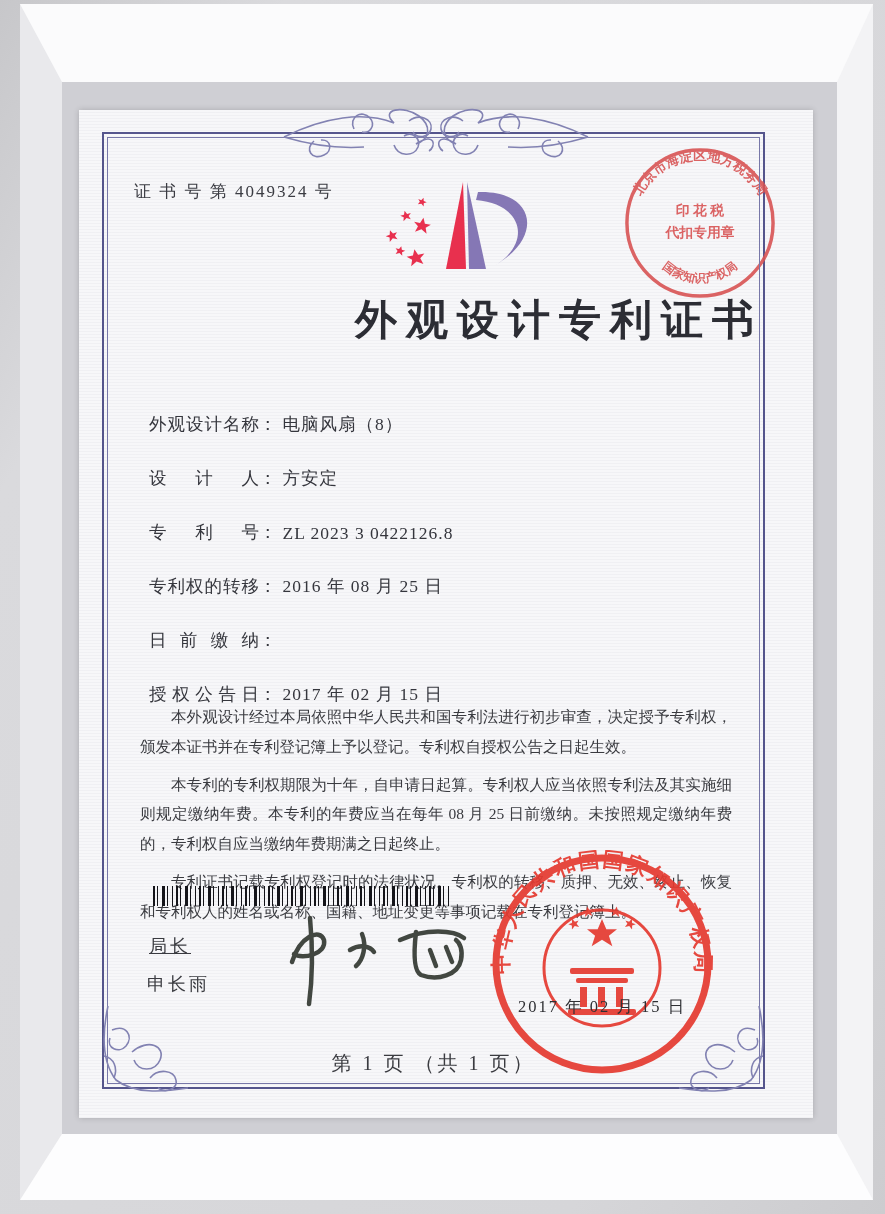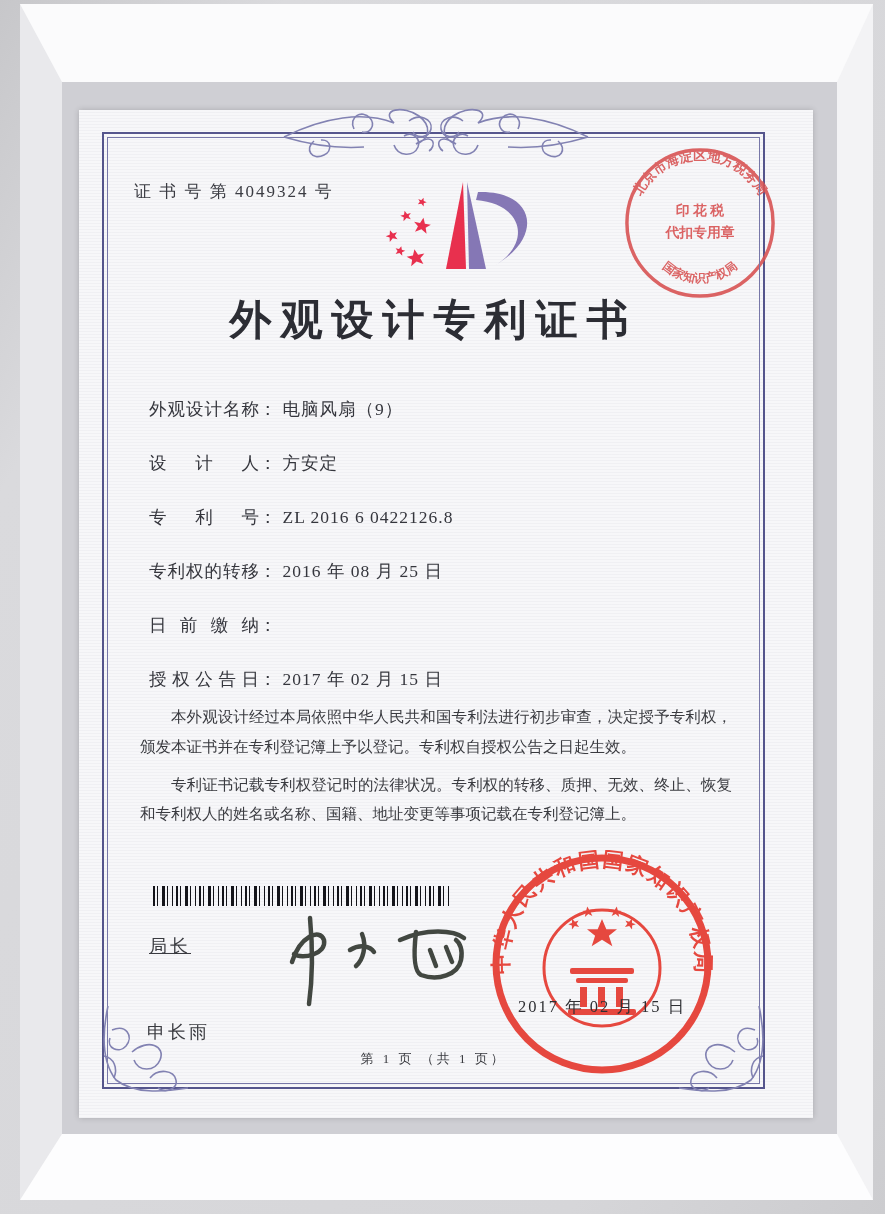--- a/index.html
+++ b/index.html
@@ -39,24 +39,24 @@
     content:"";position:absolute;inset:3px;border:1px solid #7777a8;pointer-events:none;
   }
   .cert-number{
     position:absolute;left:30px;top:46px;
     font-size:17px;letter-spacing:2px;color:#3a3b42;
   }
   .logo{position:absolute;left:262px;top:40px;width:180px;height:115px;}
   .tax-seal{position:absolute;left:517px;top:10px;width:158px;height:158px;opacity:0.9;}
   .title{
     position:absolute;left:0;top:158px;width:100%;
-    text-align:center;font-size:42px;font-weight:bold;letter-spacing:9px;color:#2c2d34;
+    text-align:right;font-size:42px;font-weight:bold;letter-spacing:9px;color:#2c2d34;
   }
   .fields{position:absolute;left:45px;top:248px;width:580px;}
-  .field-row{height:54px;font-size:17.5px;color:#35363d;display:flex;align-items:center;}
+  .field-row{height:54px;font-size:17.5px;color:#35363d;display:flex;align-items:flex-end;}
   .field-label{
     display:inline-block;width:110px;
     text-align:justify;text-align-last:justify;
   }
   .field-colon{margin:0 6px 0 0;}
   .field-value{letter-spacing:1px;}
   .paragraphs{
     position:absolute;left:28px;top:560px;width:608px;
     font-size:15.5px;line-height:1.92;text-align:justify;color:#3a3b40;
   }
@@ -64,30 +64,30 @@
   .barcode{
     position:absolute;left:49px;top:752px;width:296px;height:20px;
     background:repeating-linear-gradient(90deg,
       #15151a 0 2px, transparent 2px 4px,
       #15151a 4px 5px, transparent 5px 9px,
       #15151a 9px 12px, transparent 12px 14px,
       #15151a 14px 15px, transparent 15px 19px,
       #15151a 19px 20px, transparent 20px 23px);
   }
   .sig-title{position:absolute;left:45px;top:800px;font-size:18px;letter-spacing:3px;color:#3a3b40;text-decoration:underline;}
-  .sig-name{position:absolute;left:43px;top:886px;font-size:18px;letter-spacing:3px;color:#3a3b40;}
+  .sig-name{position:absolute;left:43px;top:838px;font-size:18px;letter-spacing:3px;color:#3a3b40;}
   .signature-svg{position:absolute;left:160px;top:770px;width:240px;height:115px;}
   .official-seal{position:absolute;left:384px;top:716px;width:228px;height:228px;opacity:0.92;}
   .issue-date{
     position:absolute;left:414px;top:862px;z-index:5;
     font-size:16.5px;letter-spacing:2px;color:#2e2f33;
   }
   .page-footer{
     position:absolute;left:0;top:916px;width:100%;text-align:center;
-    font-size:13px;letter-spacing:3px;color:#3a3b40;
+    font-size:20px;letter-spacing:3px;color:#3a3b40;
   }
   .ornament-top{position:absolute;left:150px;top:-33px;width:364px;height:70px;z-index:3;}
   .ornament-bl{position:absolute;left:-6px;top:866px;width:96px;height:96px;z-index:3;}
   .ornament-br{position:absolute;left:569px;top:866px;width:96px;height:96px;z-index:3;transform:scaleX(-1);}
 </style>
 </head>
 <body>
 
 <div class="photo">
   <div class="frame-face">
@@ -167,50 +167,51 @@
             <use href="#star" transform="translate(50,84) scale(0.9) rotate(-10)"></use>
           </g>
         </svg>
 
         <div class="title">外观设计专利证书</div>
 
         <div class="fields">
           <div class="field-row">
             <span class="field-label">外观设计名称</span>
               <span class="field-colon">：</span>
-              <span class="field-value">电脑风扇（9）</span>
+              <span class="field-value">电脑风扇（8）</span>
           </div>
           <div class="field-row">
             <span class="field-label">设计人</span>
               <span class="field-colon">：</span>
               <span class="field-value">方安定</span>
           </div>
           <div class="field-row">
             <span class="field-label">专利号</span>
               <span class="field-colon">：</span>
-              <span class="field-value">ZL 2016 6 0422126.8</span>
+              <span class="field-value">ZL 2023 3 0422126.8</span>
           </div>
           <div class="field-row">
             <span class="field-label">专利权的转移</span>
               <span class="field-colon">：</span>
               <span class="field-value">2016 年 08 月 25 日</span>
           </div>
           <div class="field-row">
             <span class="field-label">日前缴纳</span>
               <span class="field-colon">：</span>
           </div>
           <div class="field-row">
             <span class="field-label">授权公告日</span>
               <span class="field-colon">：</span>
               <span class="field-value">2017 年 02 月 15 日</span>
           </div>
         </div>
 
         <div class="paragraphs">
           <p>本外观设计经过本局依照中华人民共和国专利法进行初步审查，决定授予专利权，颁发本证书并在专利登记簿上予以登记。专利权自授权公告之日起生效。</p>
+          <p>本专利的专利权期限为十年，自申请日起算。专利权人应当依照专利法及其实施细则规定缴纳年费。本专利的年费应当在每年 08 月 25 日前缴纳。未按照规定缴纳年费的，专利权自应当缴纳年费期满之日起终止。</p>
           <p>专利证书记载专利权登记时的法律状况。专利权的转移、质押、无效、终止、恢复和专利权人的姓名或名称、国籍、地址变更等事项记载在专利登记簿上。</p>
         </div>
 
         <div class="barcode"></div>
 
         <div class="sig-title">局长</div>
         <div class="sig-name">申长雨</div>
         <svg class="signature-svg" viewBox="0 0 240 115">
           <g stroke="#424741" stroke-width="4.5" fill="none" stroke-linecap="round" stroke-linejoin="round">
             <path d="M28,58 C36,32 56,24 60,36 C63,50 38,56 30,50"></path>

